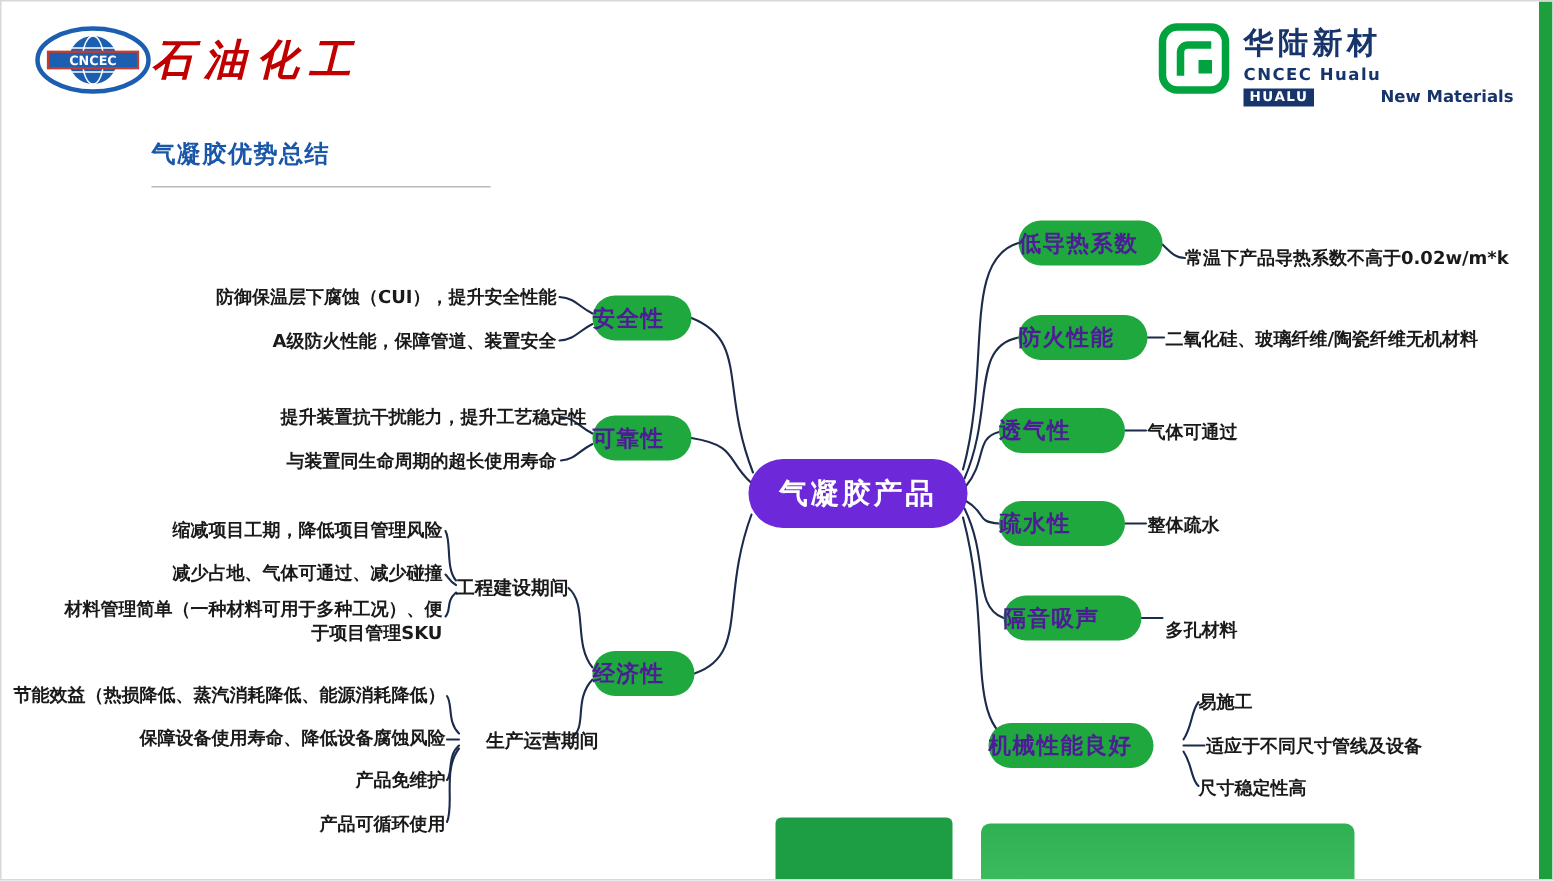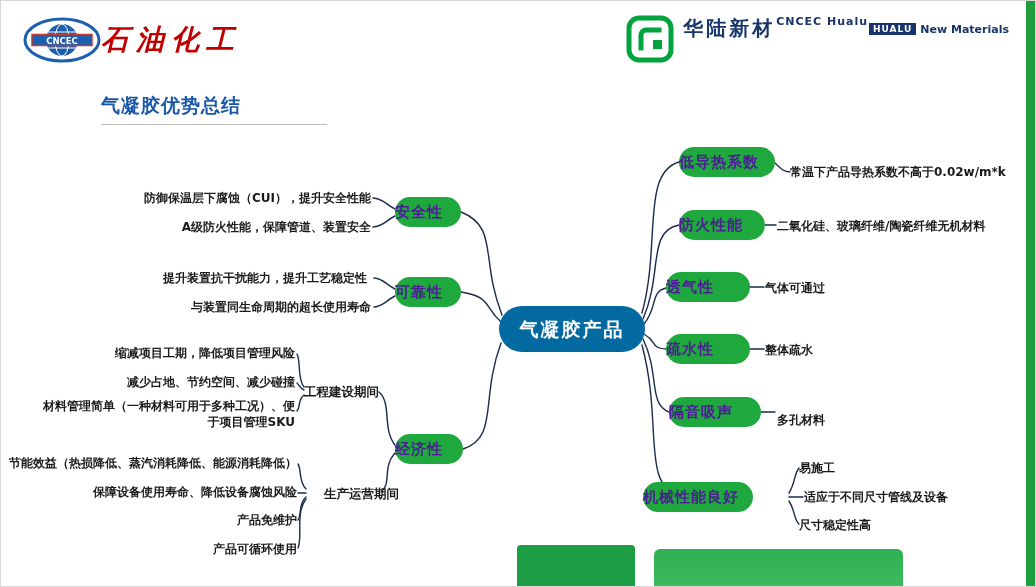--- a/index.html
+++ b/index.html
@@ -7,31 +7,31 @@
     position:relative;width:1036px;height:587px;background:#fff;overflow:hidden;
     font-family:"DejaVu Sans","Liberation Sans",sans-serif;
     border:1px solid #d8d8d8;box-sizing:border-box;margin:0 auto;
   }
   svg.connectors{position:absolute;left:0;top:0;z-index:1;}
   
   .cncec-logo{position:absolute;left:22px;top:16px;display:flex;align-items:center;z-index:4;}
   .brand-cn{font-family:"DejaVu Serif","Liberation Serif",serif;font-weight:bold;font-style:italic;
     color:#C00000;font-size:28px;letter-spacing:7px;}
   .hualu-logo{position:absolute;right:26px;top:14px;display:flex;align-items:flex-start;gap:9px;z-index:4;}
-  .hl-text{display:flex;flex-direction:row;gap:1px;}
+  .hl-text{display:flex;flex-direction:column;gap:1px;}
   .hl-cn{font-size:20px;font-weight:bold;color:#17356B;letter-spacing:3px;}
   .hl-en{font-size:11px;font-weight:bold;color:#17356B;letter-spacing:1px;}
-  .hl-line3{display:flex;align-items:center;margin-top:1px;}
+  .hl-line3{display:flex;align-items:center;margin-top:1px;gap:40px;}
   .hl-badge{background:#17356B;color:#fff;font-size:9px;font-weight:bold;padding:1px 4px;letter-spacing:1px;}
   .hl-rest{color:#17356B;font-size:11px;font-weight:bold;margin-left:4px;}
   
-  .page-title{position:absolute;left:100px;top:92px;font-size:19px;font-weight:bold;color:#1A57A8;letter-spacing:1px;z-index:2;}
+  .page-title{position:absolute;left:100px;top:92px;font-size:16px;font-weight:bold;color:#1A57A8;letter-spacing:1px;z-index:2;}
   .title-rule{position:absolute;left:100px;top:123px;width:226px;height:1px;background:#b9b9b9;z-index:2;}
   
-  .center-node{position:absolute;left:498px;top:305px;width:146px;height:46px;background:#0369a1;
+  .center-node{position:absolute;left:498px;top:305px;width:146px;height:46px;background:#6d28d9;
     border-radius:23px;color:#fff;font-weight:bold;font-size:19px;line-height:46px;text-align:center;
     letter-spacing:2px;z-index:2;}
   .pill{position:absolute;background:#1FA83D;color:#4c1d95;font-weight:bold;font-size:15px;height:30px;
     line-height:30px;text-align:left;border-radius:16px;z-index:2;letter-spacing:1px;}
   .item{position:absolute;font-size:12px;font-weight:bold;color:#1a1a1a;line-height:1.3;z-index:2;white-space:nowrap;}
   .item.r{text-align:right;}
   .item.wrap{white-space:normal;}
   .grp{position:absolute;font-size:12.5px;font-weight:bold;color:#1a1a1a;z-index:2;white-space:nowrap;}
   
   .bar1{position:absolute;left:516px;top:544px;width:118px;height:43px;background:#1E9E44;border-radius:4px 4px 0 0;z-index:1;}
@@ -125,32 +125,32 @@
 
   <div class="pill" style="left:394px;top:196px;width:66px">安全性</div>
   <div class="pill" style="left:394px;top:276px;width:66px">可靠性</div>
   <div class="pill" style="left:394px;top:433px;width:68px">经济性</div>
 
   <div class="pill" style="left:678px;top:146px;width:96px">低导热系数</div>
   <div class="pill" style="left:678px;top:209px;width:86px">防火性能</div>
   <div class="pill" style="left:665px;top:333px;width:84px">疏水性</div>
   <div class="pill" style="left:665px;top:271px;width:84px">透气性</div>
   <div class="pill" style="left:668px;top:396px;width:92px">隔音吸声</div>
-  <div class="pill" style="left:642px;top:481px;width:110px">机械性能良好</div>
+  <div class="pill" style="left:658px;top:481px;width:110px">机械性能良好</div>
 
   <div class="item r" style="right:664px;top:190px">防御保温层下腐蚀（CUI），提升安全性能</div>
   <div class="item r" style="right:664px;top:219px">A级防火性能，保障管道、装置安全</div>
-  <div class="item r" style="right:668px;top:270px">提升装置抗干扰能力，提升工艺稳定性</div>
+  <div class="item r" style="right:644px;top:270px">提升装置抗干扰能力，提升工艺稳定性</div>
   <div class="item r" style="right:664px;top:299px">与装置同生命周期的超长使用寿命</div>
 
   <div class="grp" style="left:303px;top:383px">工程建设期间</div>
   <div class="grp" style="left:323px;top:485px">生产运营期间</div>
 
   <div class="item r" style="right:740px;top:345px">缩减项目工期，降低项目管理风险</div>
-  <div class="item r" style="right:740px;top:374px">减少占地、节约空间、减少碰撞</div>
+  <div class="item r" style="right:740px;top:374px">减少占地、气体可通过、减少碰撞</div>
   <div class="item r wrap" style="right:740px;top:398px;width:262px">材料管理简单（一种材料可用于多种工况）、便于项目管理SKU</div>
 
   <div class="item r" style="right:738px;top:455px">节能效益（热损降低、蒸汽消耗降低、能源消耗降低）</div>
   <div class="item r" style="right:738px;top:484px">保障设备使用寿命、降低设备腐蚀风险</div>
   <div class="item r" style="right:738px;top:512px">产品免维护</div>
   <div class="item r" style="right:738px;top:541px">产品可循环使用</div>
 
   <div class="item" style="left:789px;top:164px">常温下产品导热系数不高于0.02w/m*k</div>
   <div class="item" style="left:776px;top:218px">二氧化硅、玻璃纤维/陶瓷纤维无机材料</div>
   <div class="item" style="left:764px;top:280px">气体可通过</div>

